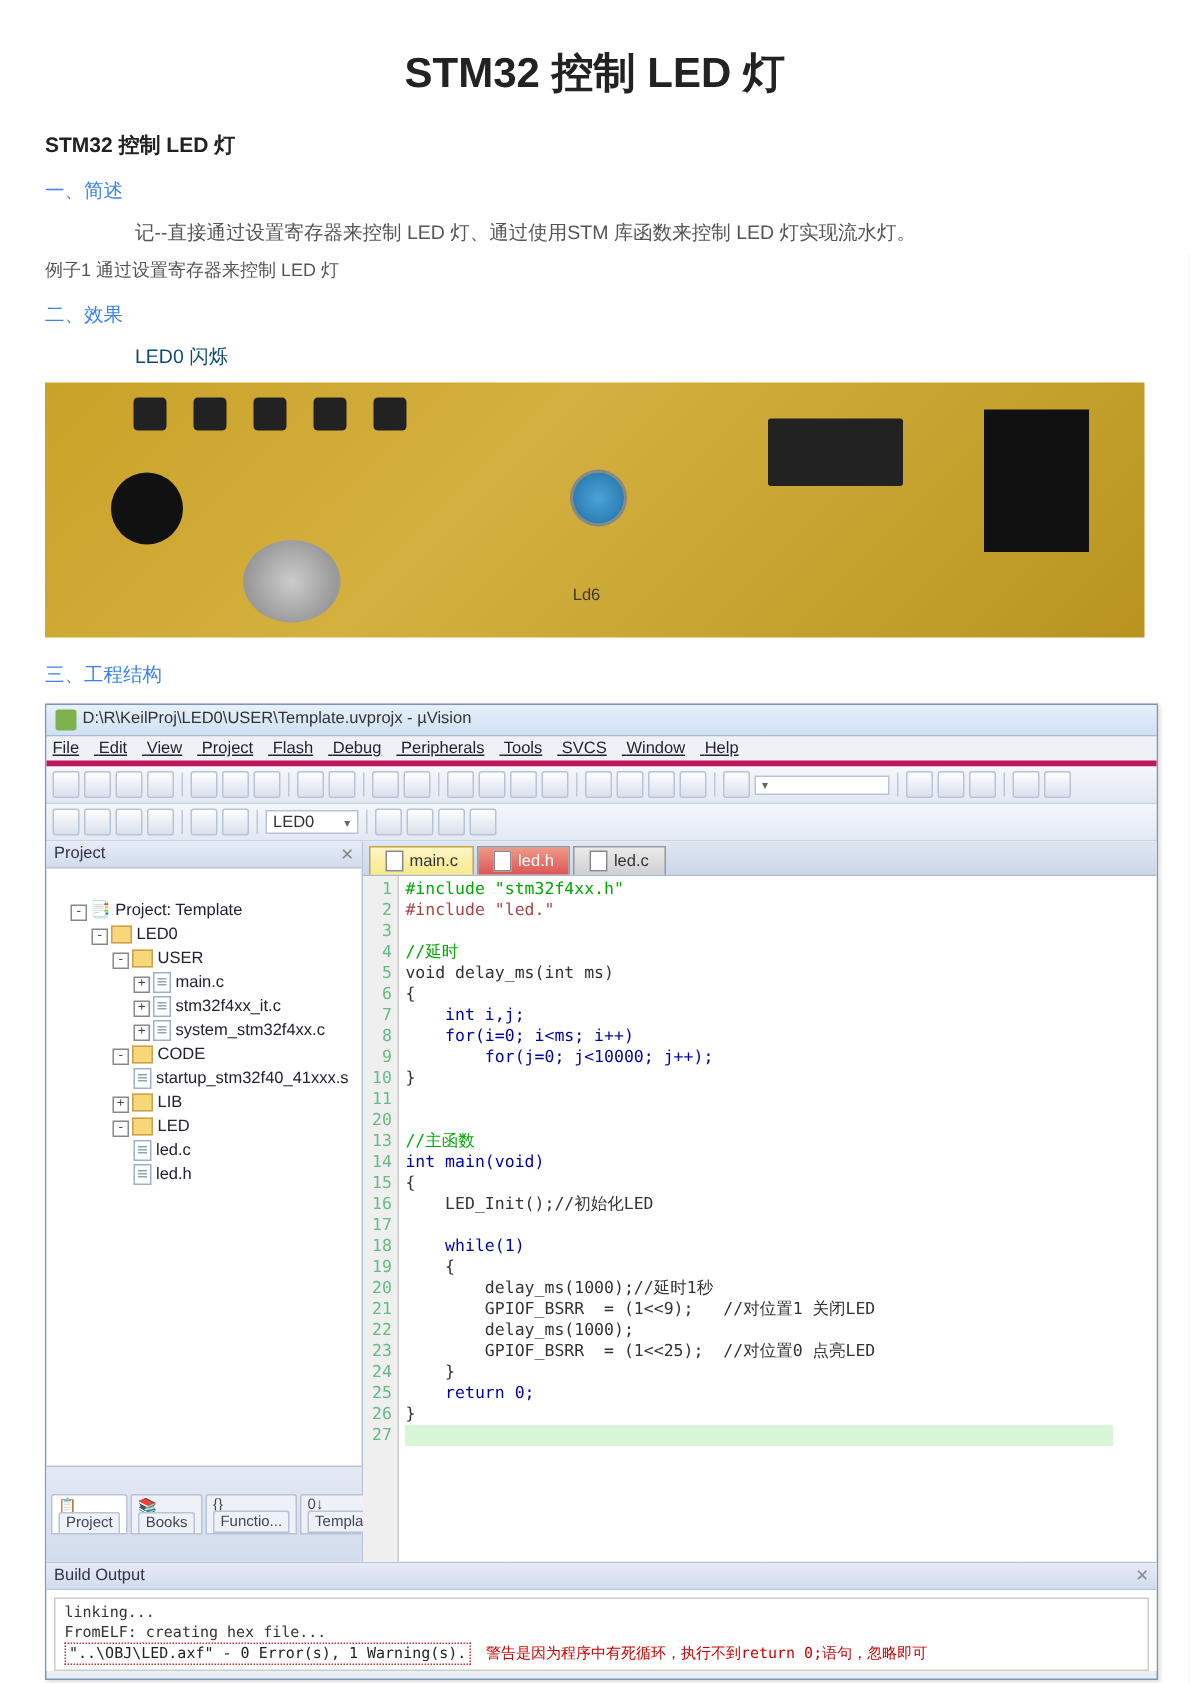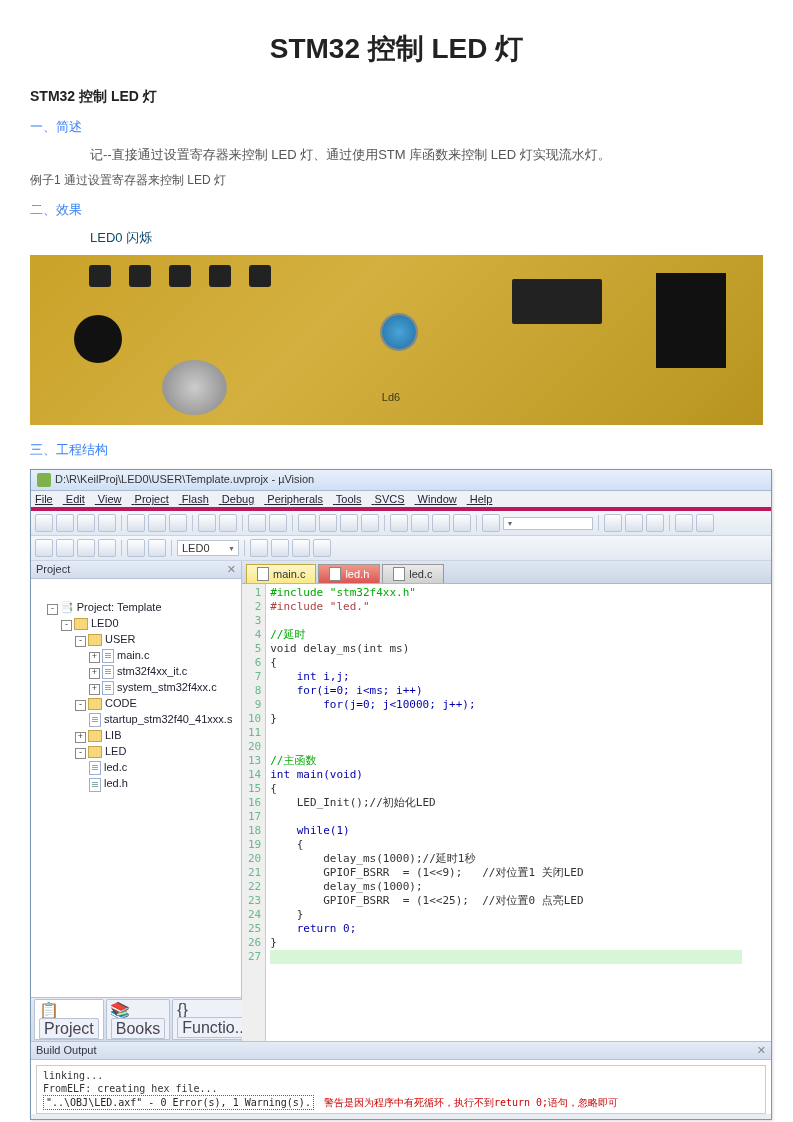--- a/index.html
+++ b/index.html
@@ -198,22 +198,22 @@
   }
   .tree ul { list-style:none; margin:0; padding-left:14px; }
   .tree li { white-space: nowrap; }
   .tree .ico-f { display:inline-block; width:12px; height:10px; background:#f6d77a; border:1px solid #c9a24b; margin-right:3px; vertical-align:middle; }
   .tree .ico-file { display:inline-block; width:10px; height:12px; background:#fff; border:1px solid #9cb0cc; margin-right:3px; vertical-align:middle; position:relative; }
   .tree .ico-file::after { content:""; position:absolute; top:3px; left:2px; width:6px; height:1px; background:#8aa; box-shadow:0 2px 0 #8aa, 0 4px 0 #8aa; }
   .tree .tw { display:inline-block; width:9px; height:9px; border:1px solid #888; text-align:center; line-height:7px; font-size:9px; margin-right:2px; background:#fff; color:#444;}
   .proj-tabs {
     background: linear-gradient(#e2e9f3,#d3dcec);
     border-top: 1px solid #b8c4d6;
-    padding: 1px 3px;
-    font-size: 16px;
+    padding: 18px 3px;
+    font-size: 10px;
     color: #445;
     display: flex;
     gap: 2px;
   }
   .proj-tabs span { border:1px solid #b8c4d6; background:#eef2f8; padding:1px 4px; border-radius:2px 2px 0 0; }
   .proj-tabs span.active { background:#fff; }
   .ide-right {
     flex: 1;
     background: #fff;
     display: flex;

